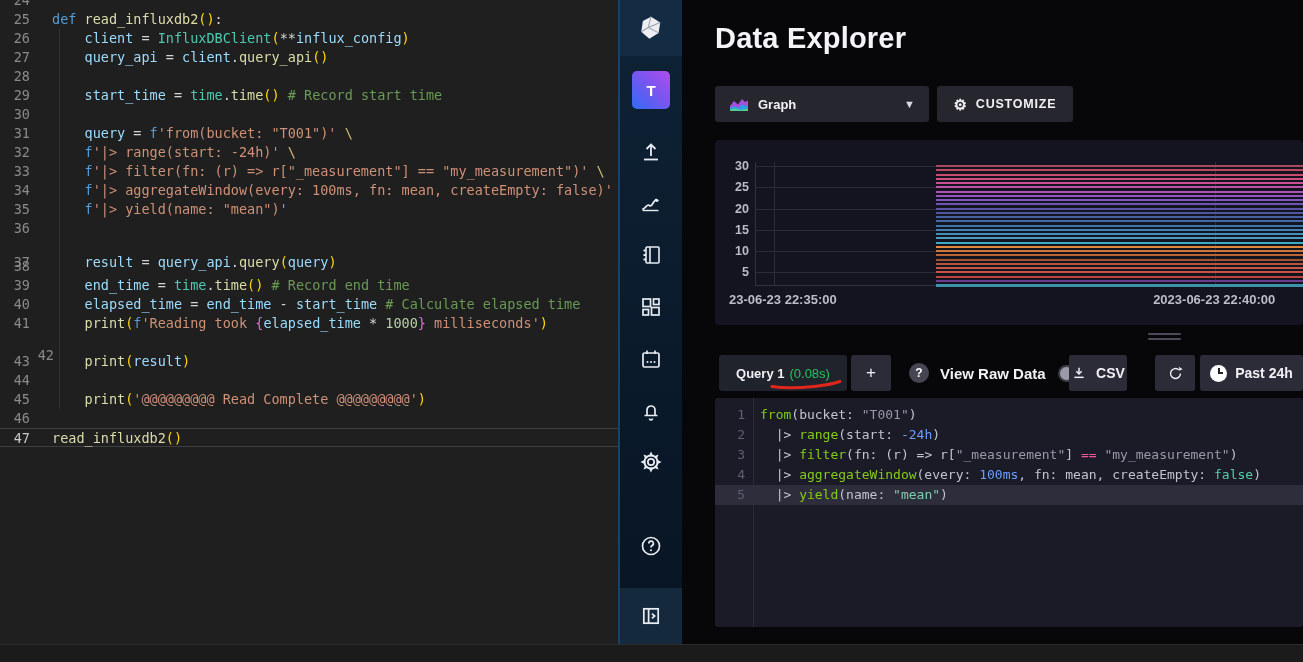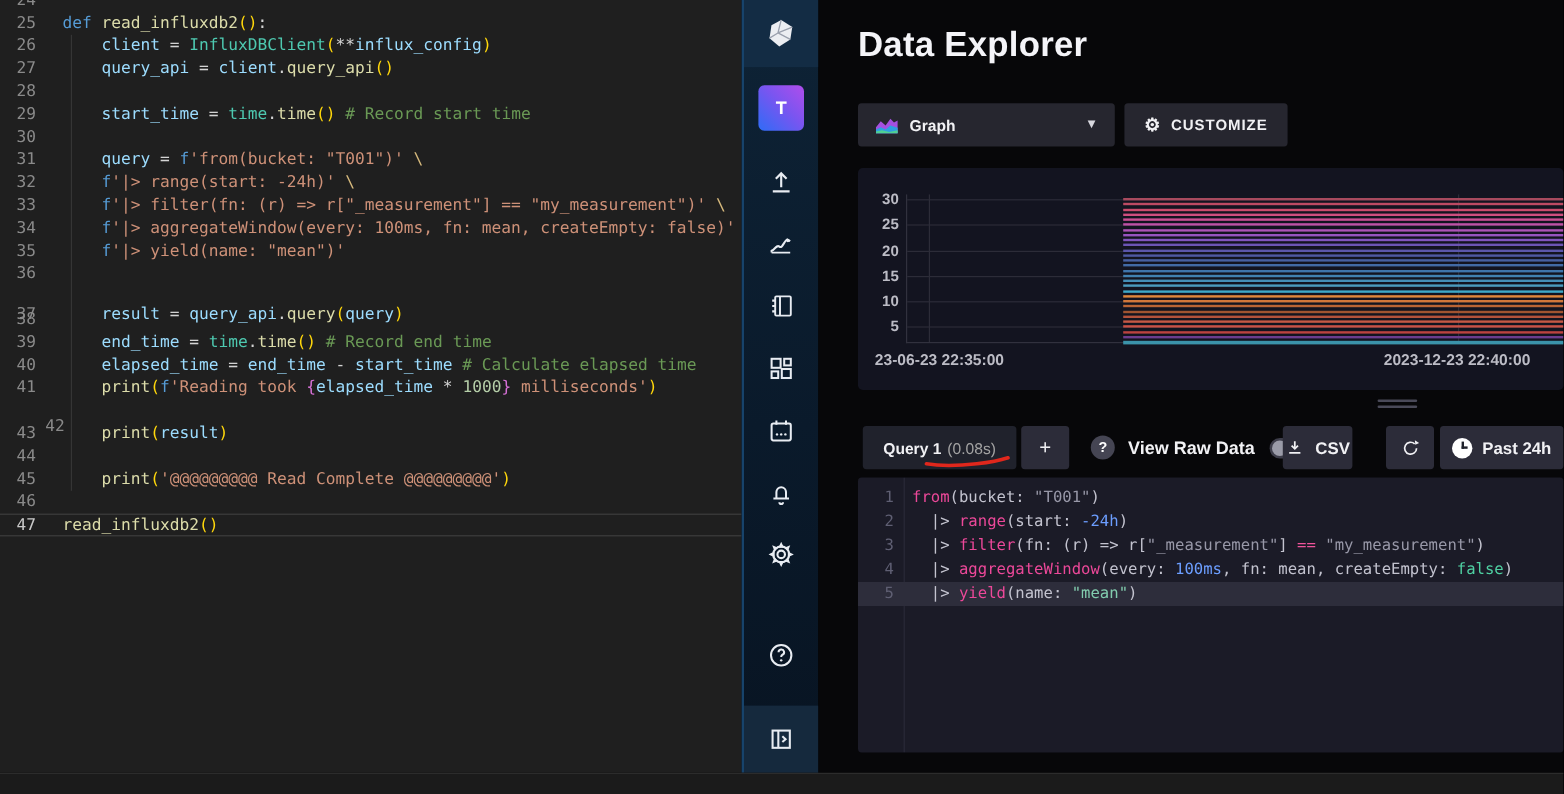--- a/index.html
+++ b/index.html
@@ -48,21 +48,21 @@
   .ytick { position:absolute; right:100%; margin-right:7px; transform:translateY(-50%); color:#bcbcc5;
            font-size:12.5px; font-weight:bold; white-space:nowrap; }
   .xlabel { position:absolute; top:152px; color:#bcbcc5; font-size:13px; font-weight:bold; white-space:nowrap; }
 
   
   .drag-handle { position:absolute; left:466px; top:333px; width:33px; }
   .drag-handle div { height:2px; background:#4a4a59; margin-bottom:3px; border-radius:1px; }
 
   
   .qtab { left:37px; top:355px; width:128px; background:#20222c; justify-content:center; }
-  .qtab .time { color:#a3a3a3; font-weight:normal; margin-left:5px; }
+  .qtab .time { color:#22c55e; font-weight:normal; margin-left:5px; }
   .btn-plus { left:169px; top:355px; width:40px; justify-content:center; font-size:17px; font-weight:normal; background:#2c2c39; }
   .raw-row { position:absolute; left:227px; top:355px; height:36px; display:flex; align-items:center; }
   .qmark { width:20px; height:20px; border-radius:50%; background:#454553; color:#fff; font-size:12px; font-weight:bold;
            display:flex; align-items:center; justify-content:center; }
   .raw-lbl { color:#f2f2f5; font-size:15px; font-weight:bold; margin-left:11px; }
   .toggle { width:33px; height:17px; border-radius:9px; background:#3d3d4a; margin-left:12px; position:relative; }
   .toggle .knob { position:absolute; left:2px; top:2px; width:13px; height:13px; border-radius:50%; background:#9a9ba8; }
   .btn-csv { left:387px; top:355px; width:58px; justify-content:center; background:#2c2c39; font-size:14px; }
   .btn-refresh { left:473px; top:355px; width:40px; justify-content:center; background:#2c2c39; }
   .btn-past { left:518px; top:355px; width:103px; justify-content:center; background:#2c2c39; font-size:14px; }
@@ -71,21 +71,21 @@
   .clock:after { content:""; position:absolute; left:8px; top:7.5px; width:5px; height:1.8px; background:#20222c; }
   .scribble { position:absolute; left:88px; top:378px; pointer-events:none; }
 
   
   .flux-panel { position:absolute; left:33px; top:398px; width:588px; height:229px; background:#1b1b27; border-radius:3px; overflow:hidden; }
   .flux-line { position:absolute; left:0; width:100%; height:20px; line-height:20px; white-space:pre;
                font-family:"DejaVu Sans Mono", monospace; font-size:13px; }
   .flux-line .ln { display:inline-block; width:30px; text-align:right; color:#5f5f73; margin-right:15px; }
   .flux-line.hl { background:#2d2d3b; }
   .flux-divider { position:absolute; left:38px; top:0; bottom:0; width:1px; background:#2a2a38; }
-  .t-ffn{color:#ec4899} .t-fpun{color:#c3c3cf} .t-fstr{color:#9898a8} .t-fnum{color:#6c9eff}
+  .t-ffn{color:#84cc16} .t-fpun{color:#c3c3cf} .t-fstr{color:#9898a8} .t-fnum{color:#6c9eff}
   .t-fop{color:#f1549b} .t-fbool{color:#4fd0a2} .t-fstr2{color:#82ccae}
 
   
   .bottom-bar { position:absolute; left:0; top:644px; width:1303px; height:18px; background:#1b1b1b; border-top:1px solid #2c2c2c; }
 
   svg { display:block; }
 </style>
 </head>
 <body>
 
@@ -269,21 +269,21 @@
         <div class="series-line" style="left: 179.744px; top: 92.4247px; height: 2px; background: rgb(187, 100, 52);"></div>
         <div class="series-line" style="left: 179.744px; top: 96.6712px; height: 2px; background: rgb(160, 84, 49);"></div>
         <div class="series-line" style="left: 179.744px; top: 100.918px; height: 2px; background: rgb(180, 82, 59);"></div>
         <div class="series-line" style="left: 179.744px; top: 105.164px; height: 2px; background: rgb(198, 89, 69);"></div>
         <div class="series-line" style="left: 179.744px; top: 109.411px; height: 2px; background: rgb(202, 82, 71);"></div>
         <div class="series-line" style="left: 179.744px; top: 113.658px; height: 2px; background: rgb(187, 67, 64);"></div>
         <div class="series-line" style="left: 179.744px; top: 117.904px; height: 2px; background: rgb(107, 61, 142);"></div>
         <div class="series-line" style="left: 179.744px; top: 122.151px; height: 3px; background: rgb(59, 147, 170);"></div>
       </div>
     <div class="xlabel" id="xlabLeft" style="left:14px">23-06-23 22:35:00</div>
-    <div class="xlabel" id="xlabRight" style="left: 499.224px; transform: translateX(-50%);">2023-12-23 22:40:00</div>
+    <div class="xlabel" id="xlabRight" style="left: 499.224px; transform: translateX(-50%);">2023-06-23 22:40:00</div>
   </div>
 
   <div class="drag-handle">
       <div></div>
       <div></div>
     </div>
 
   <div class="btn qtab">
     <span>Query 1</span>
     <span class="time">(0.08s)</span>

